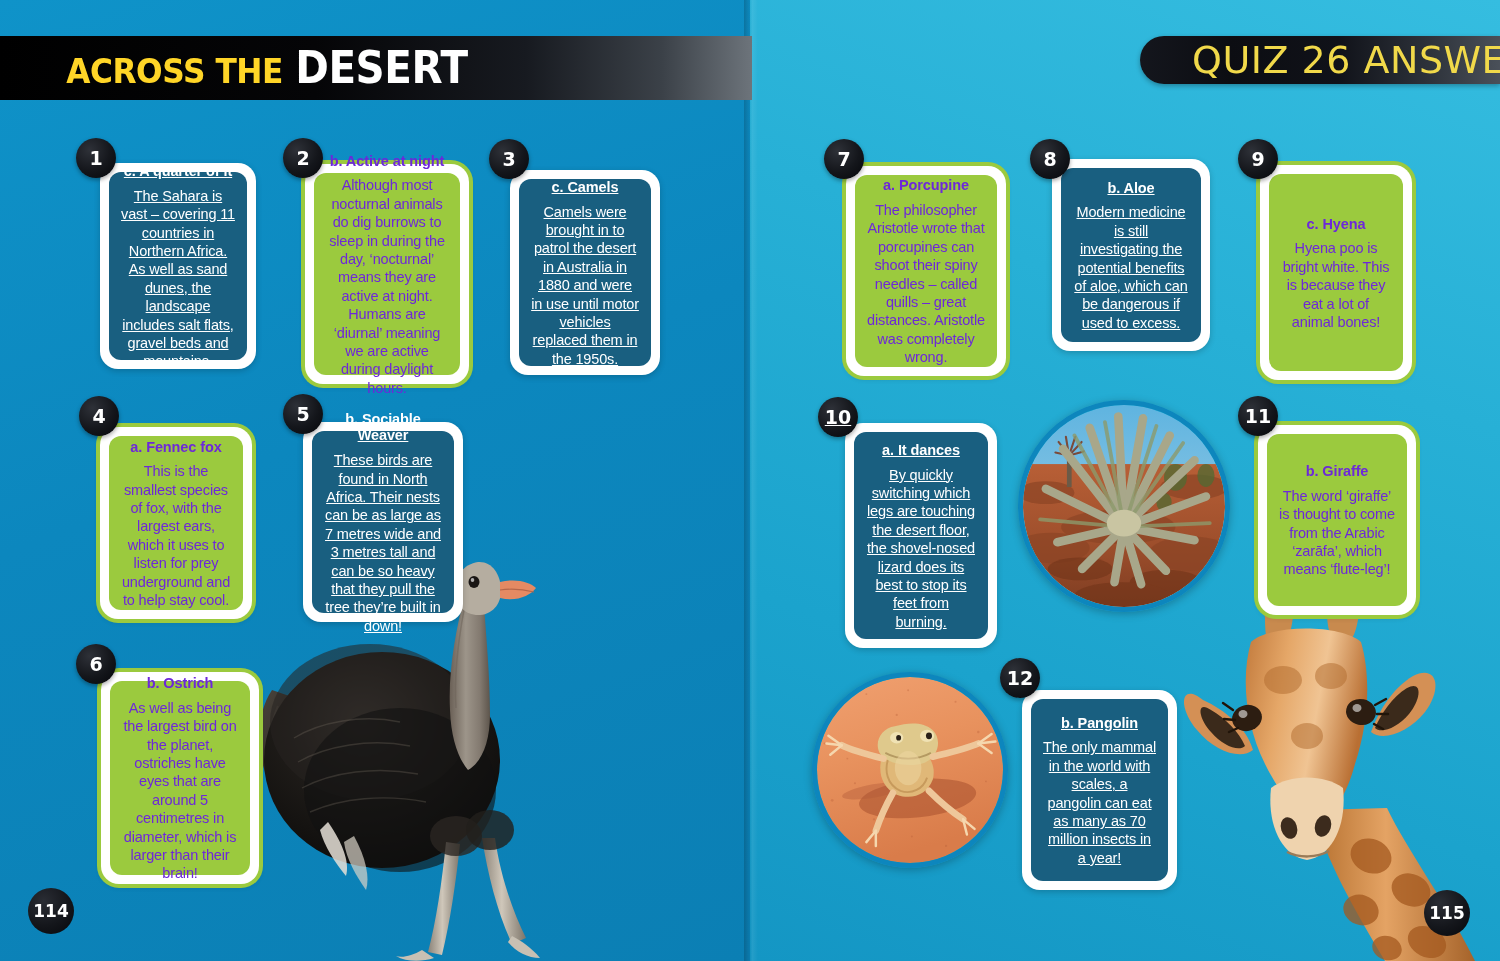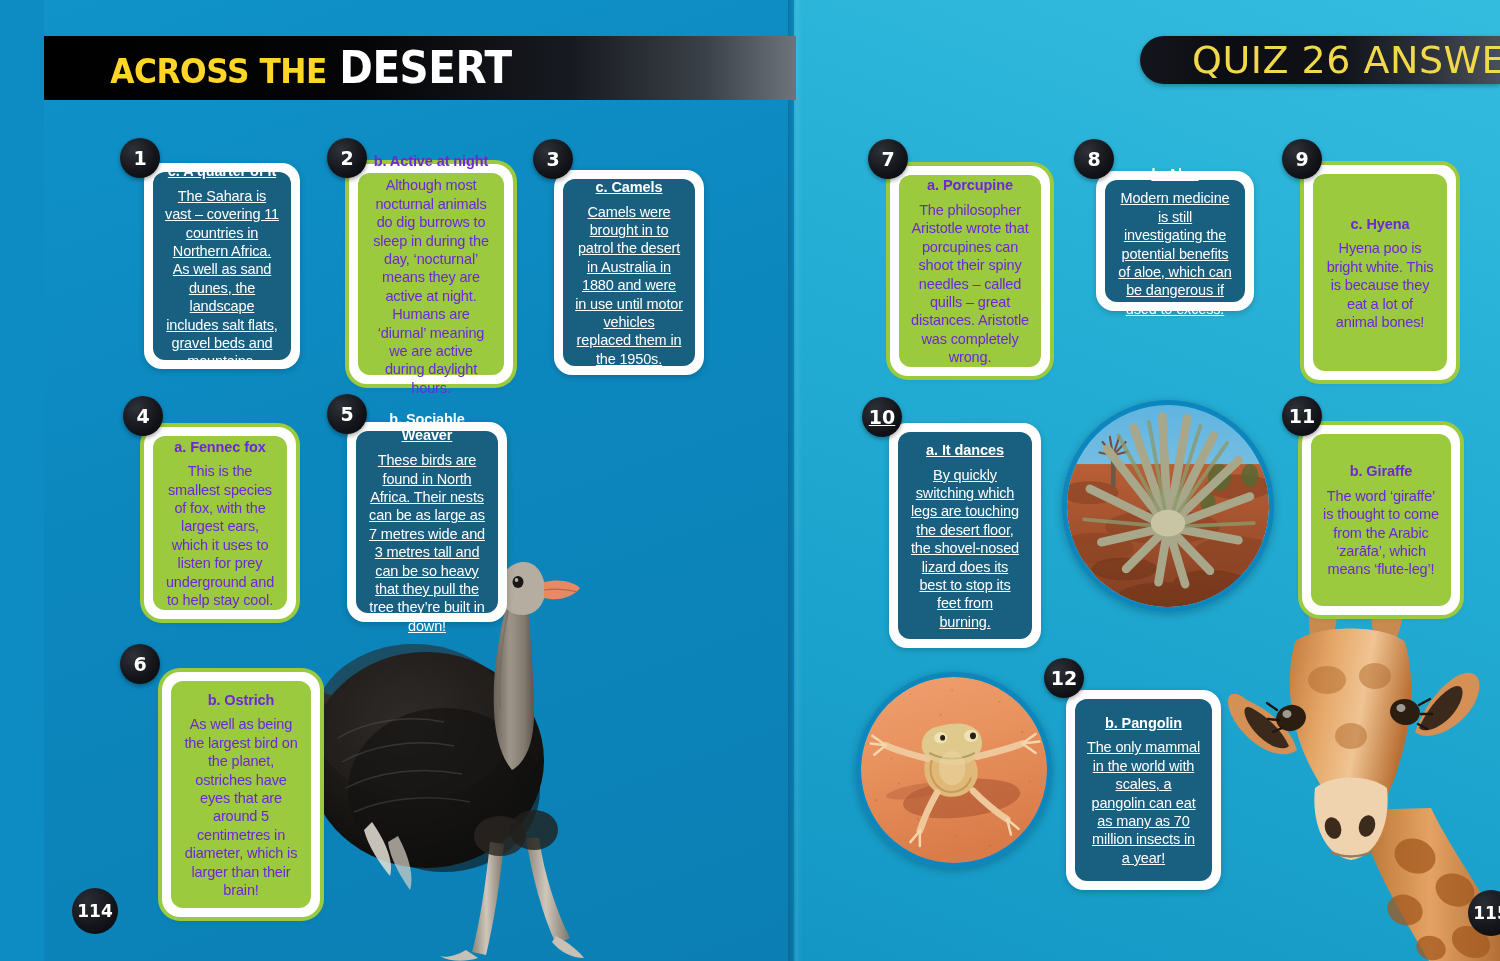--- a/index.html
+++ b/index.html
@@ -2,21 +2,21 @@
 <html><head>
 <meta charset="utf-8">
 <style>
   * { margin:0; padding:0; box-sizing:border-box; }
   html,body { width:1500px; height:961px; overflow:hidden; }
   body {
     font-family:"Liberation Sans", sans-serif;
     background:#0d8cc3;
     position:relative;
   }
-  #spread { position:absolute; inset:0;margin-left:44px; }
+  #spread { position:absolute; inset:0; }
 
   
   .page-left {
     position:absolute; left:0; top:0; width:750px; height:961px;
     background:linear-gradient(160deg,#0f93c9 0%,#0c87be 45%,#0b7fb4 100%);
   }
   .page-right {
     position:absolute; left:750px; top:0; width:750px; height:961px;
     background:linear-gradient(200deg,#35bde0 0%,#27b0d6 35%,#1ba3cd 70%,#1496c4 100%);
   }
@@ -454,45 +454,45 @@
   <div class="num" style="left:79px; top:396px;">4</div>
 
   <div class="card blue" style="left:303px; top:422px; width:160px; height:200px;">
     <div class="inner">
       <div class="ans">b. Sociable Weaver</div>
       <div class="body">These birds are found in North Africa. Their nests can be as large as 7 metres wide and 3 metres tall and can be so heavy that they pull the tree they’re built in down!</div>
     </div>
   </div>
   <div class="num" style="left:283px; top:394px;">5</div>
 
-  <div class="card green" style="left:118px; top:672px; width:158px; height:245px;">
+  <div class="card green" style="left:101px; top:672px; width:158px; height:212px;">
     <div class="inner">
       <div class="ans">b. Ostrich</div>
       <div class="body">As well as being the largest bird on the planet, ostriches have eyes that are around 5 centimetres in diameter, which is larger than their brain!</div>
     </div>
   </div>
   <div class="num" style="left:76px; top:644px;">6</div>
 
   <div class="card green" style="left:846px; top:166px; width:160px; height:210px;">
     <div class="inner">
       <div class="ans">a. Porcupine</div>
       <div class="body">The philosopher Aristotle wrote that porcupines can shoot their spiny needles – called quills – great distances. Aristotle was completely wrong.</div>
     </div>
   </div>
   <div class="num" style="left:824px; top:139px;">7</div>
 
-  <div class="card blue" style="left:1052px; top:171px; width:158px; height:140px;">
+  <div class="card blue" style="left:1052px; top:159px; width:158px; height:192px;">
     <div class="inner">
       <div class="ans">b. Aloe</div>
       <div class="body">Modern medicine is still investigating the potential benefits of aloe, which can be dangerous if used to excess.</div>
     </div>
   </div>
   <div class="num" style="left:1030px; top:139px;">8</div>
 
-  <div class="card green" style="left:1260px; top:165px; width:152px; height:215px;border-radius:15px;">
+  <div class="card green" style="left:1260px; top:165px; width:152px; height:215px;">
     <div class="inner">
       <div class="ans">c. Hyena</div>
       <div class="body">Hyena poo is bright white. This is because they eat a lot of animal bones!</div>
     </div>
   </div>
   <div class="num" style="left:1238px; top:139px;">9</div>
 
   <div class="card blue" style="left:845px; top:423px; width:152px; height:225px;">
     <div class="inner">
       <div class="ans">a. It dances</div>

